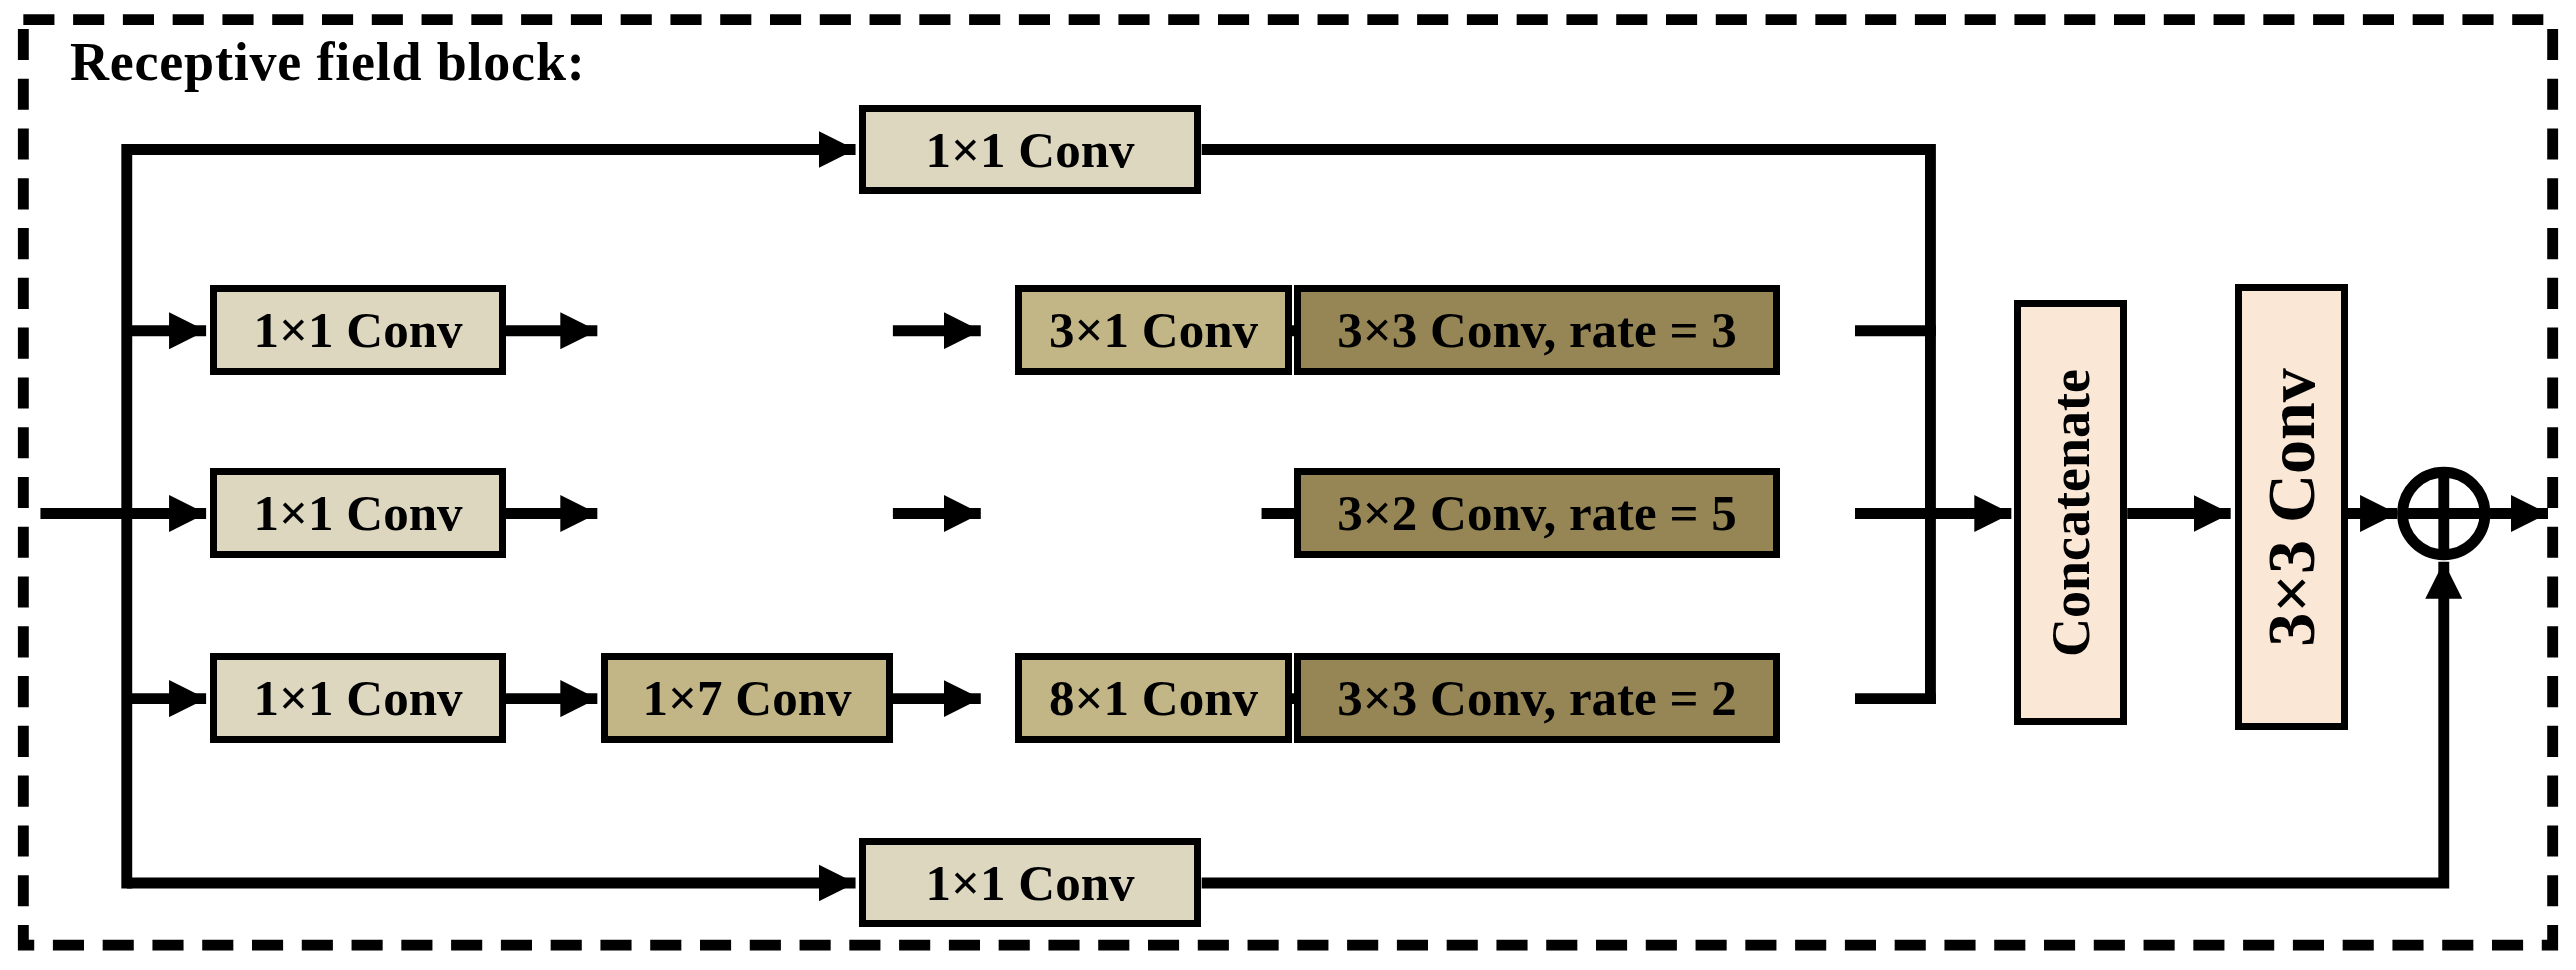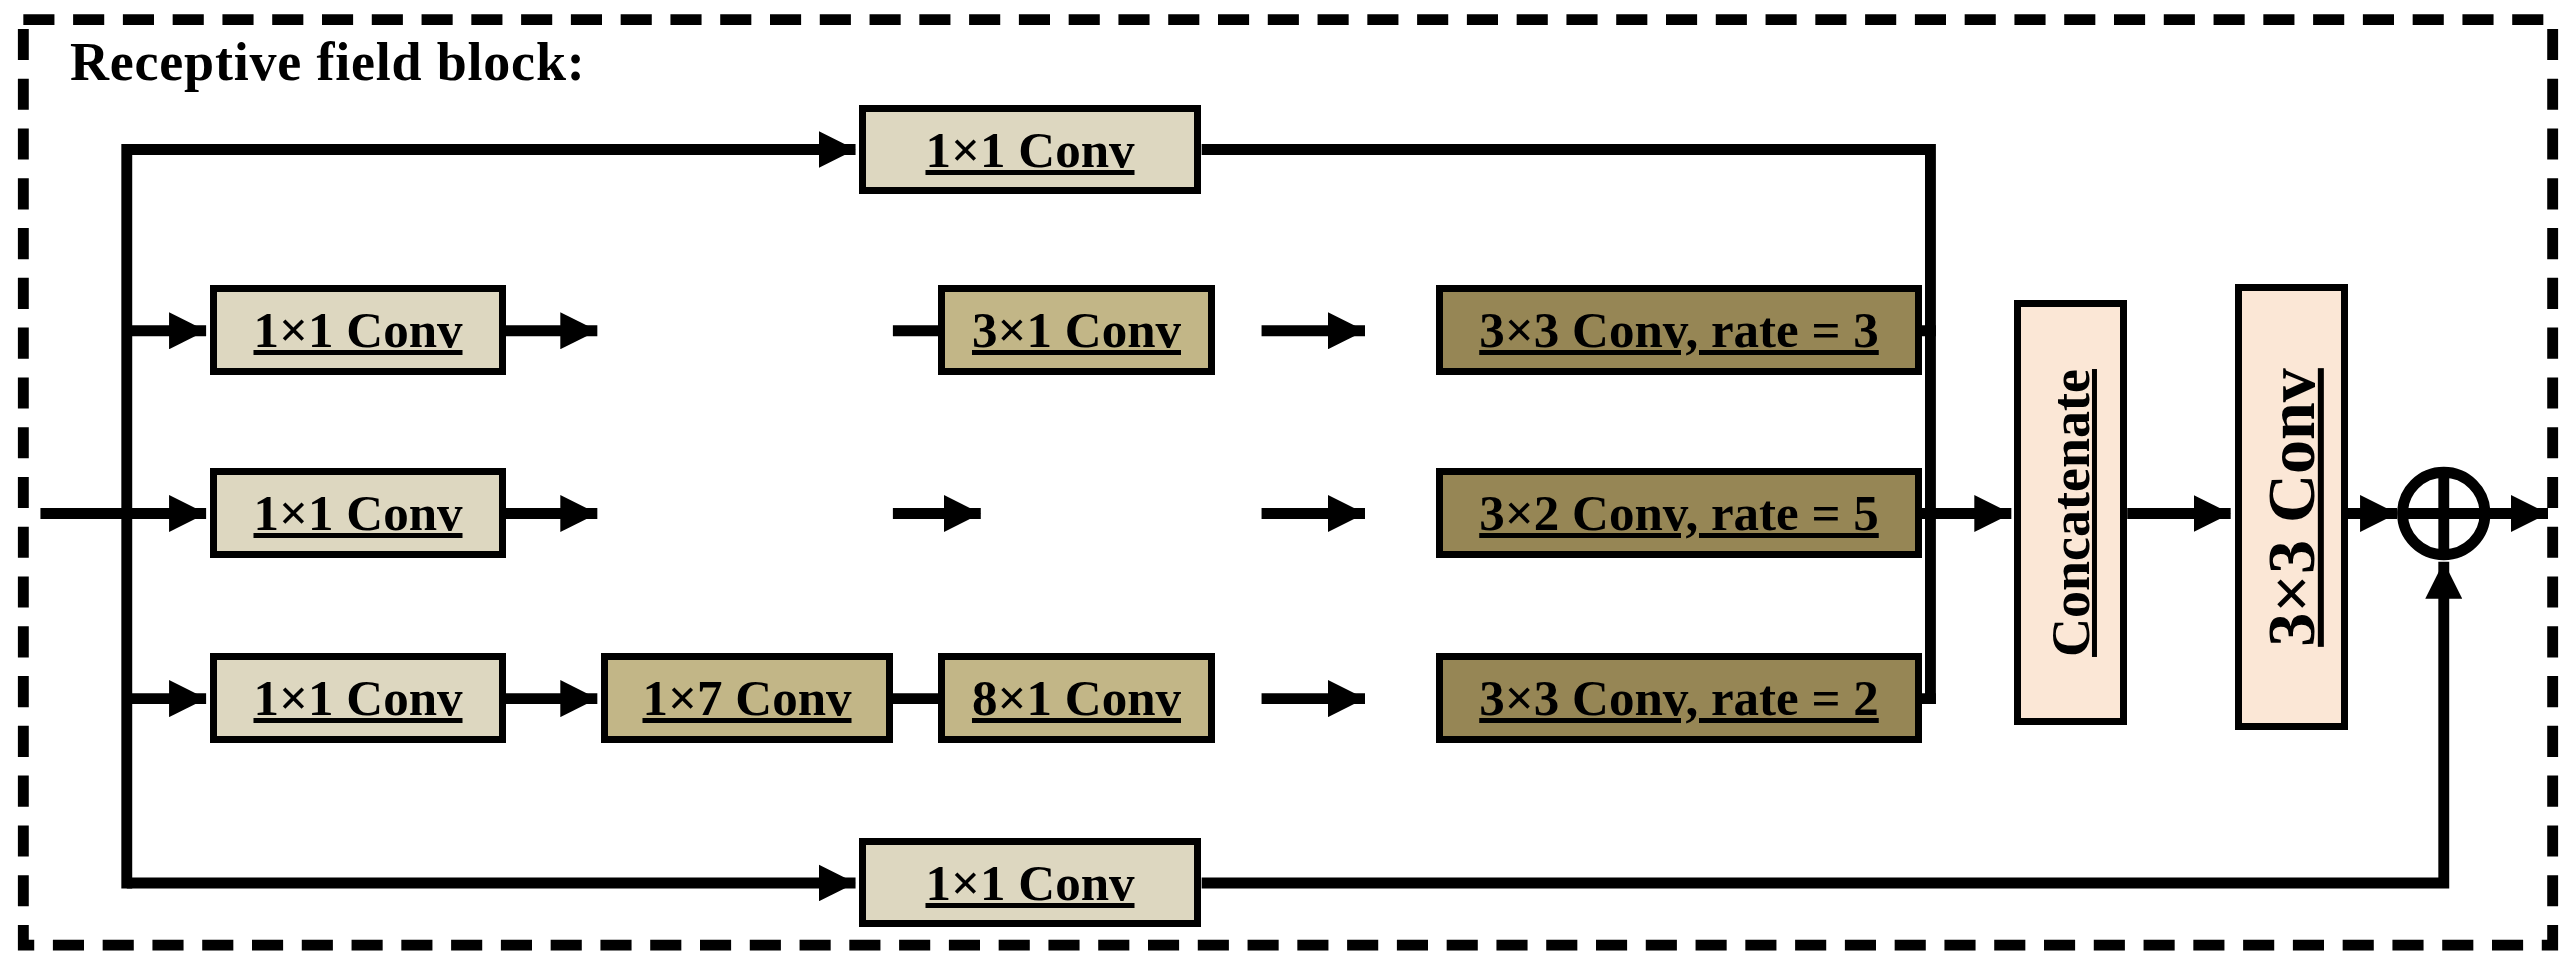--- a/index.html
+++ b/index.html
@@ -30,32 +30,31 @@
     font-size:54px;font-weight:bold;color:var(--line);
     letter-spacing:0.8px;white-space:nowrap;
   }
   .box{
     position:absolute;box-sizing:border-box;
     border:7px solid var(--line);
     display:flex;align-items:center;justify-content:center;
     font-weight:bold;color:var(--line);
     font-size:51px;white-space:nowrap;
     text-align:center;
-    text-decoration:underline;
   }
   .fill-light{background:var(--box-light);}
   .fill-medium{background:var(--box-medium);}
   .fill-dark{background:var(--box-dark);}
   .fill-peach{background:var(--box-peach);}
 
   
   .c1{left:210px;width:296px;}
   .c2{left:601px;width:292px;}
-  .c3{left:938px;width:277px;}
-  .c4{left:1436px;width:486px;}
+  .c3{left:1015px;width:277px;}
+  .c4{left:1294px;width:486px;}
   .r1{top:285px;height:90px;}
   .r2{top:468px;height:90px;}
   .r3{top:653px;height:90px;}
 
   .hbranch{left:859px;width:342px;height:89px;}
 
   .vbox{flex-direction:column;}
   .vlabel{transform:rotate(-90deg);white-space:nowrap;display:block;}
   .concat-box{left:2014px;top:300px;width:113px;height:425px;font-size:54px;}
   .outconv-box{left:2235px;top:284px;width:113px;height:446px;font-size:68px;}

